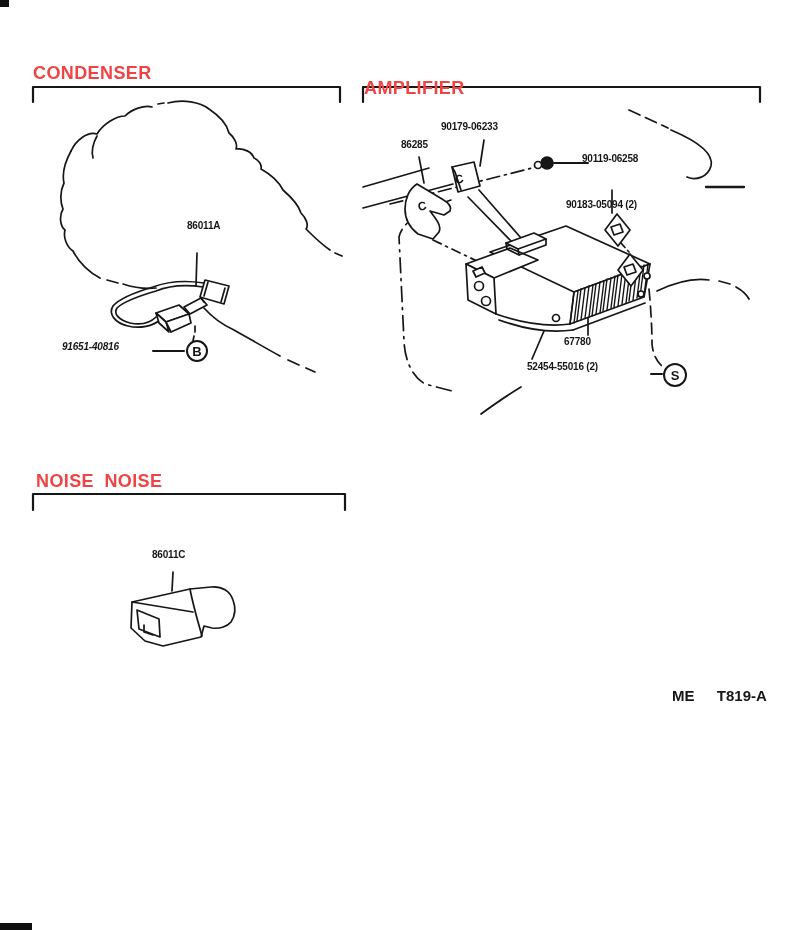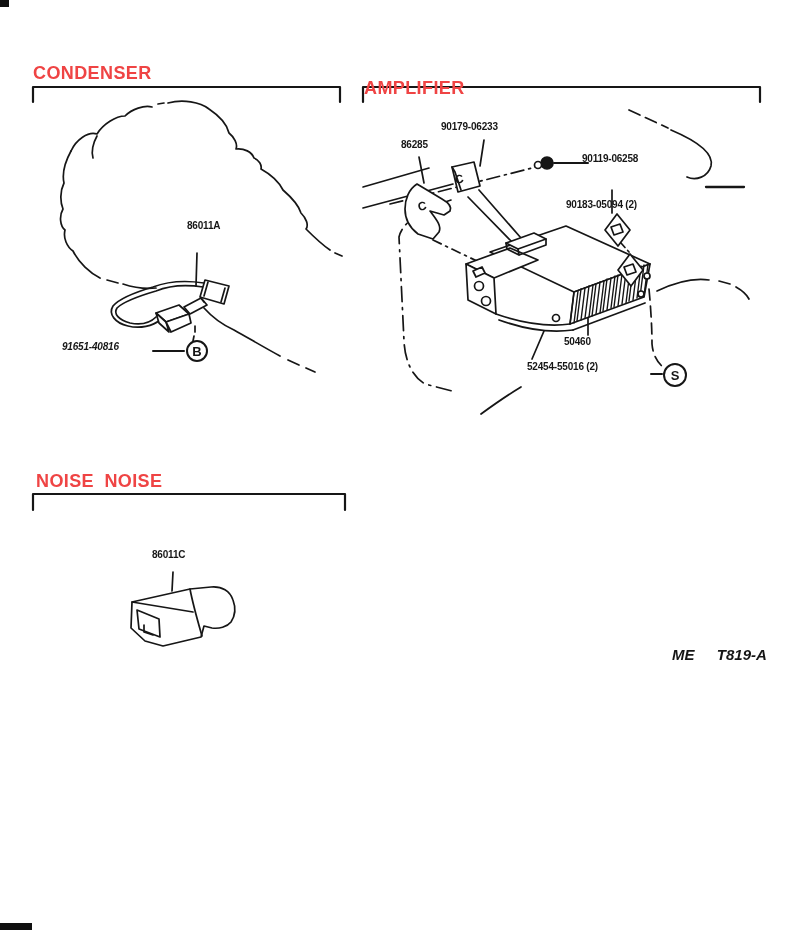--- a/index.html
+++ b/index.html
@@ -164,23 +164,23 @@
   <div class="part-label" style="left:170px;top:220px;margin-left:17px;">86011A</div>
   <div class="part-label" style="left:62px;top:341px;font-style:italic;">91651-40816</div>
   <div class="callout" style="left:186px;top:340px;width:22px;height:22px;">
     <span>B</span>
   </div>
 
   <div class="part-label" style="left:401px;top:139px;">86285</div>
   <div class="part-label" style="left:441px;top:121px;">90179-06233</div>
   <div class="part-label" style="left:582px;top:153px;">90119-06258</div>
   <div class="part-label" style="left:566px;top:171px;margin-top:28px;">90183-05094 (2)</div>
-  <div class="part-label" style="left:564px;top:336px;">50460</div>
+  <div class="part-label" style="left:564px;top:336px;">67780</div>
   <div class="part-label" style="left:527px;top:361px;">52454-55016 (2)</div>
   <div class="callout" style="left:663px;top:363px;width:24px;height:24px;border-width:2.5px;">
     <span>S</span>
   </div>
 
   <div class="part-label" style="left:152px;top:549px;">86011C</div>
 
-  <div class="footer-code" style="left:672px;top:646px;font-style:italic;">ME  T819-A</div>
+  <div class="footer-code" style="left:672px;top:687px;">ME  T819-A</div>
 
 </div>
 
 </body></html>

